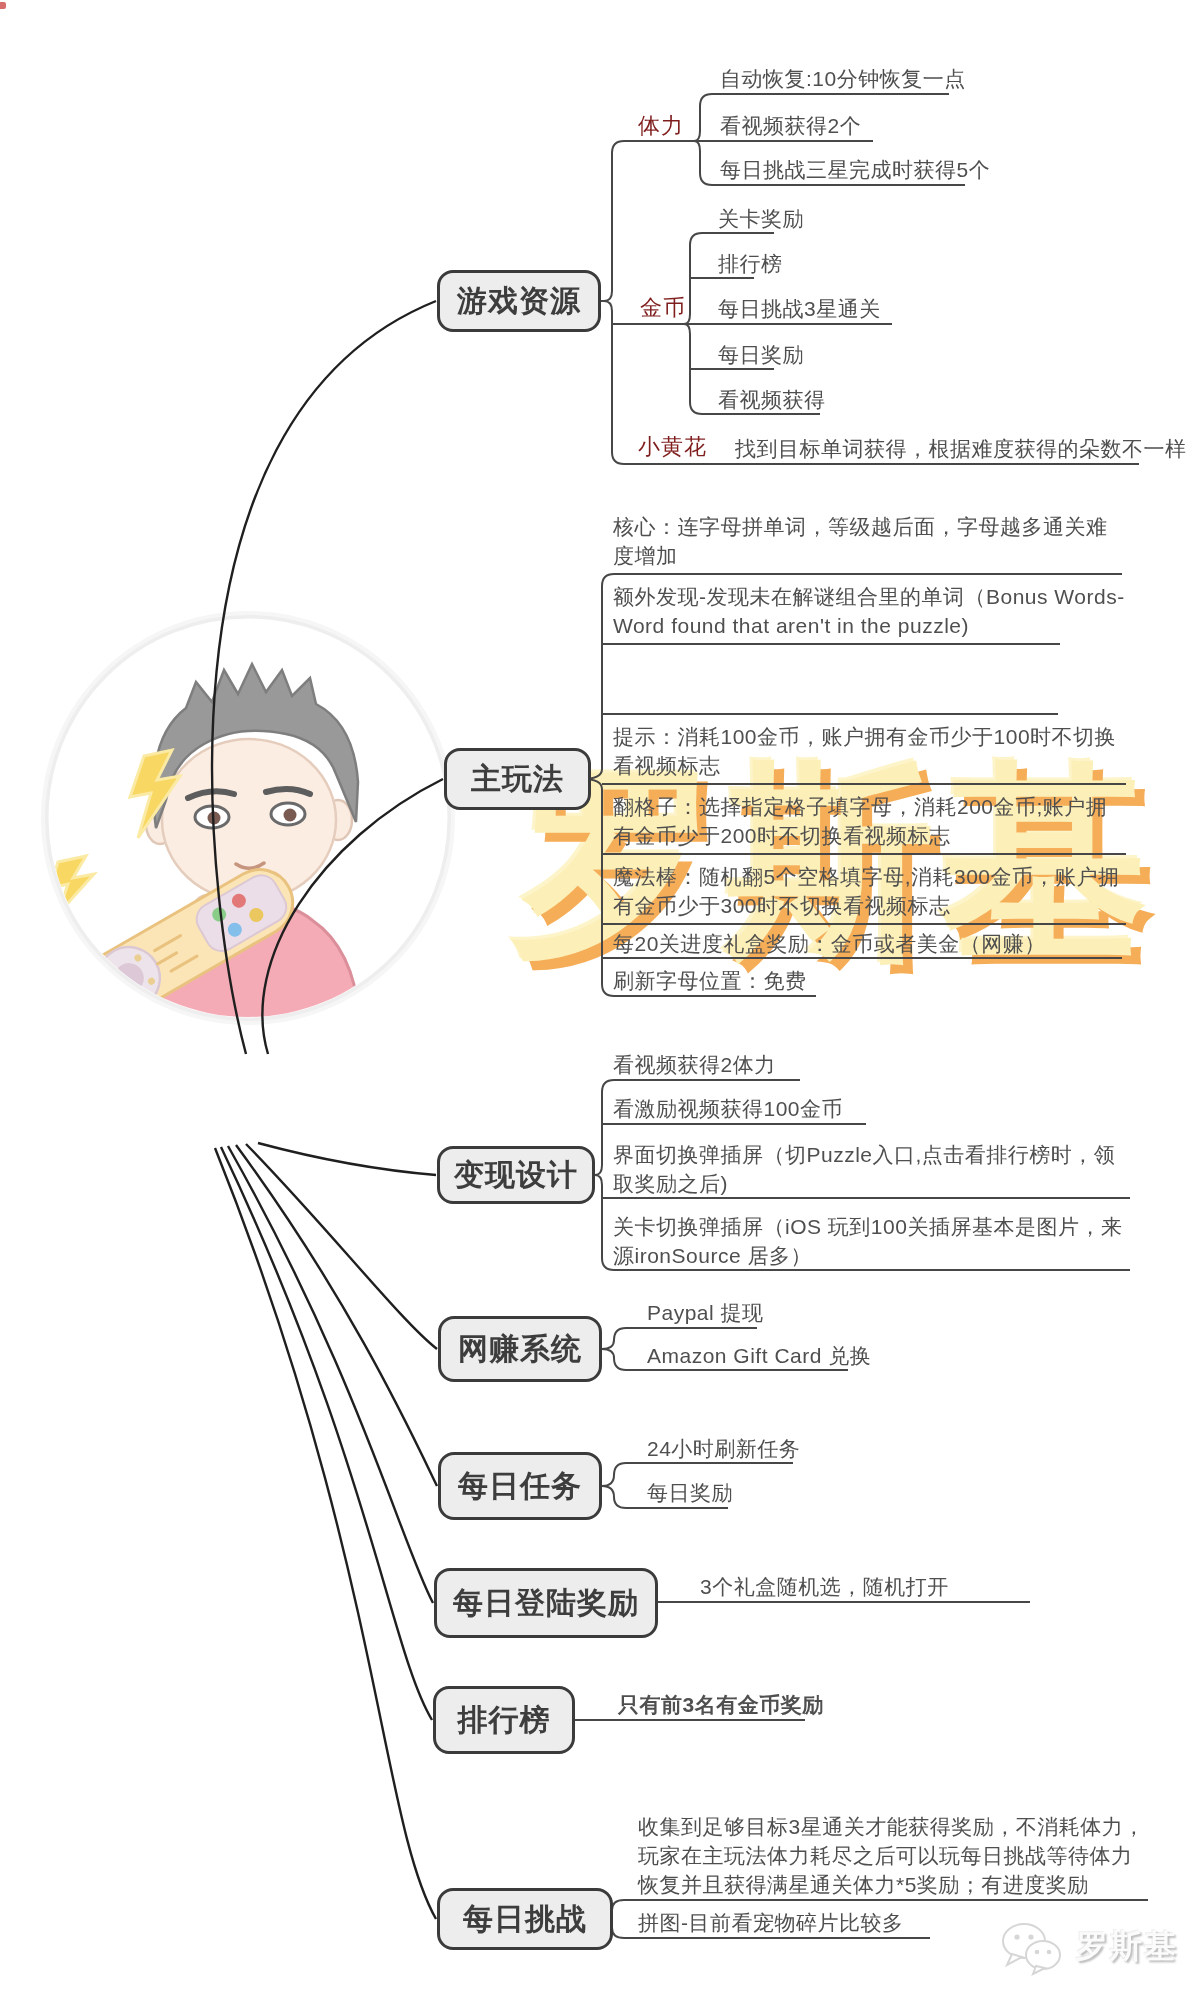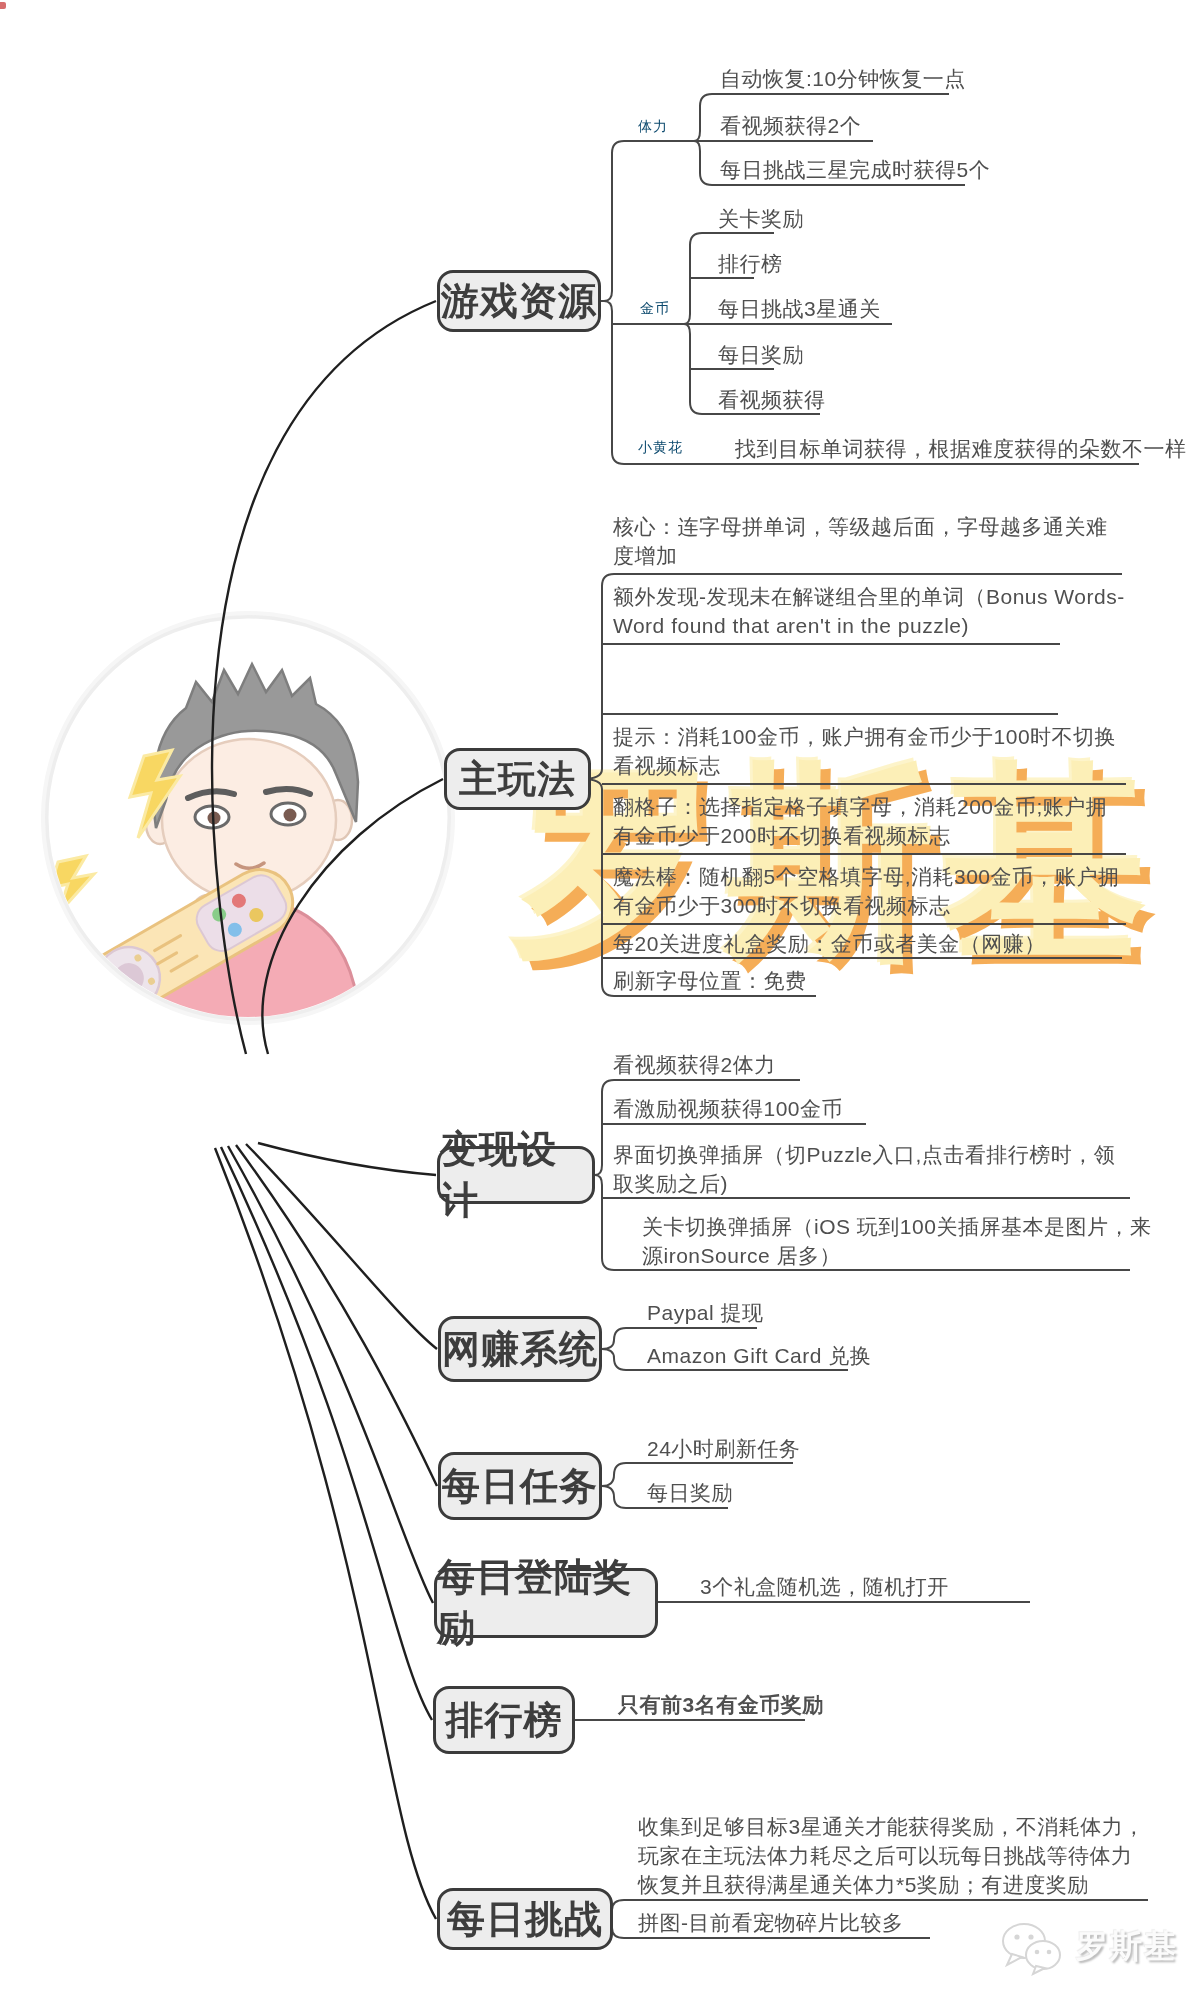--- a/index.html
+++ b/index.html
@@ -2,30 +2,30 @@
 <html><head>
 <meta charset="utf-8">
 <style>
   html,body{margin:0;padding:0;background:#fff;}
   #canvas{position:relative;width:1202px;height:2000px;background:#ffffff;overflow:hidden;
           font-family:"Liberation Sans","DejaVu Sans",sans-serif;}
   .layer{position:absolute;left:0;top:0;}
   
   .gnode{position:absolute;display:flex;align-items:center;justify-content:center;
          background:#ededed;border:3px solid #3b3b3b;border-radius:16px;
-         font-size:38px;font-weight:700;color:#3d3d3d;letter-spacing:1px;z-index:3;
+         font-size:30px;font-weight:700;color:#3d3d3d;letter-spacing:1px;z-index:3;
          box-sizing:border-box;}
   .cnode{position:absolute;display:flex;align-items:center;justify-content:center;
          background:#1d87c8;border-radius:12px;color:#ffffff;font-size:37px;font-weight:700;
          letter-spacing:1px;z-index:3;box-shadow:0 2px 5px rgba(0,0,0,.18);}
   
   .leaf{position:absolute;font-size:21px;line-height:29px;color:#4f4f4f;z-index:3;
         letter-spacing:0.5px;}
   .nw{white-space:nowrap;}
-  .plabel{position:absolute;font-size:14px;line-height:28px;color:#0c4a6e;z-index:3;
+  .plabel{position:absolute;font-size:22px;line-height:28px;color:#7f1d1d;z-index:3;
           white-space:nowrap;letter-spacing:1px;}
   
   .wm-big{position:absolute;left:512px;top:748px;z-index:1;font-size:208px;font-weight:700;
           color:#fcefb4;letter-spacing:6px;line-height:1.1;white-space:nowrap;
           text-shadow:10px 9px 0 #f5a94f,-3px -3px 0 #fdf4c8;opacity:.95;}
   .wm-foot{position:absolute;left:998px;top:1918px;z-index:2;display:flex;align-items:center;}
   .wm-foot-text{font-size:32px;font-weight:700;color:#fbfbfb;margin-left:8px;letter-spacing:2px;
           text-shadow:2px 2px 2px #bdbdbd,-1px -1px 1px #ececec;}
   .corner-dot{position:absolute;left:0;top:2px;width:6px;height:7px;background:#cc4848;
           opacity:.8;z-index:4;border-radius:0 2px 2px 0;}
@@ -190,21 +190,21 @@
   <div class="leaf" style="left:613px;top:582px;width:512px;">额外发现-发现未在解谜组合里的单词（Bonus Words- Word found that aren't in the puzzle)</div>
   <div class="leaf" style="left:613px;top:722px;width:512px;">提示：消耗100金币，账户拥有金币少于100时不切换看视频标志</div>
   <div class="leaf" style="left:613px;top:792px;width:512px;">翻格子：选择指定格子填字母，消耗200金币;账户拥有金币少于200时不切换看视频标志</div>
   <div class="leaf" style="left:613px;top:862px;width:512px;">魔法棒：随机翻5个空格填字母,消耗300金币，账户拥有金币少于300时不切换看视频标志</div>
   <div class="leaf nw" style="left:613px;top:929px;">每20关进度礼盒奖励：金币或者美金（网赚）</div>
   <div class="leaf nw" style="left:613px;top:966px;">刷新字母位置：免费</div>
 
   <div class="leaf nw" style="left:613px;top:1050px;">看视频获得2体力</div>
   <div class="leaf nw" style="left:613px;top:1094px;">看激励视频获得100金币</div>
   <div class="leaf" style="left:613px;top:1140px;width:516px;">界面切换弹插屏（切Puzzle入口,点击看排行榜时，领取奖励之后)</div>
-  <div class="leaf" style="left:613px;top:1212px;width:516px;margin-left:29px;">关卡切换弹插屏（iOS 玩到100关插屏基本是图片，来源ironSource 居多）</div>
+  <div class="leaf" style="left:613px;top:1212px;width:516px;">关卡切换弹插屏（iOS 玩到100关插屏基本是图片，来源ironSource 居多）</div>
 
   <div class="leaf nw" style="left:647px;top:1298px;">Paypal 提现</div>
   <div class="leaf nw" style="left:647px;top:1341px;">Amazon Gift Card 兑换</div>
 
   <div class="leaf nw" style="left:647px;top:1434px;">24小时刷新任务</div>
   <div class="leaf nw" style="left:647px;top:1478px;">每日奖励</div>
 
   <div class="leaf nw" style="left:700px;top:1572px;">3个礼盒随机选，随机打开</div>
 
   <div class="leaf nw" style="left:618px;top:1690px;font-weight:bold;">只有前3名有金币奖励</div>

